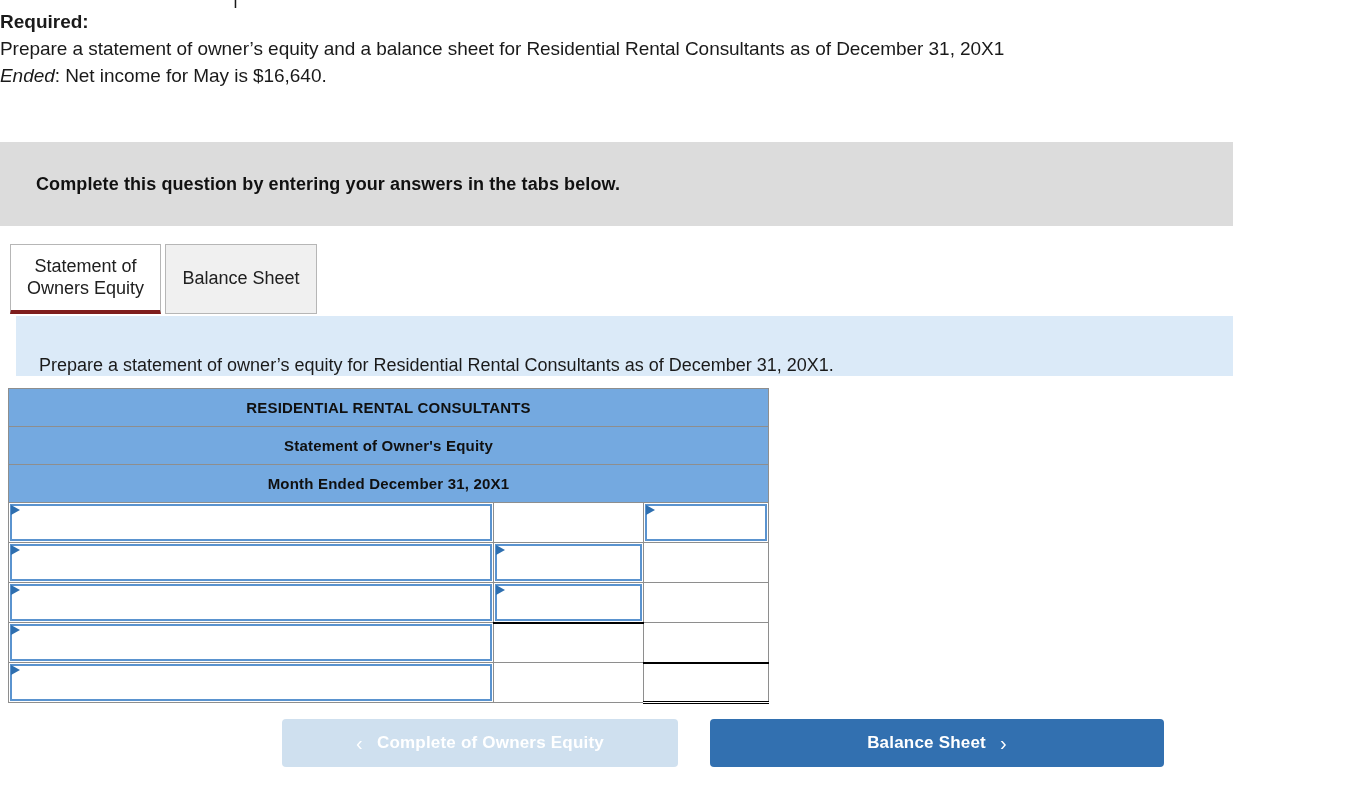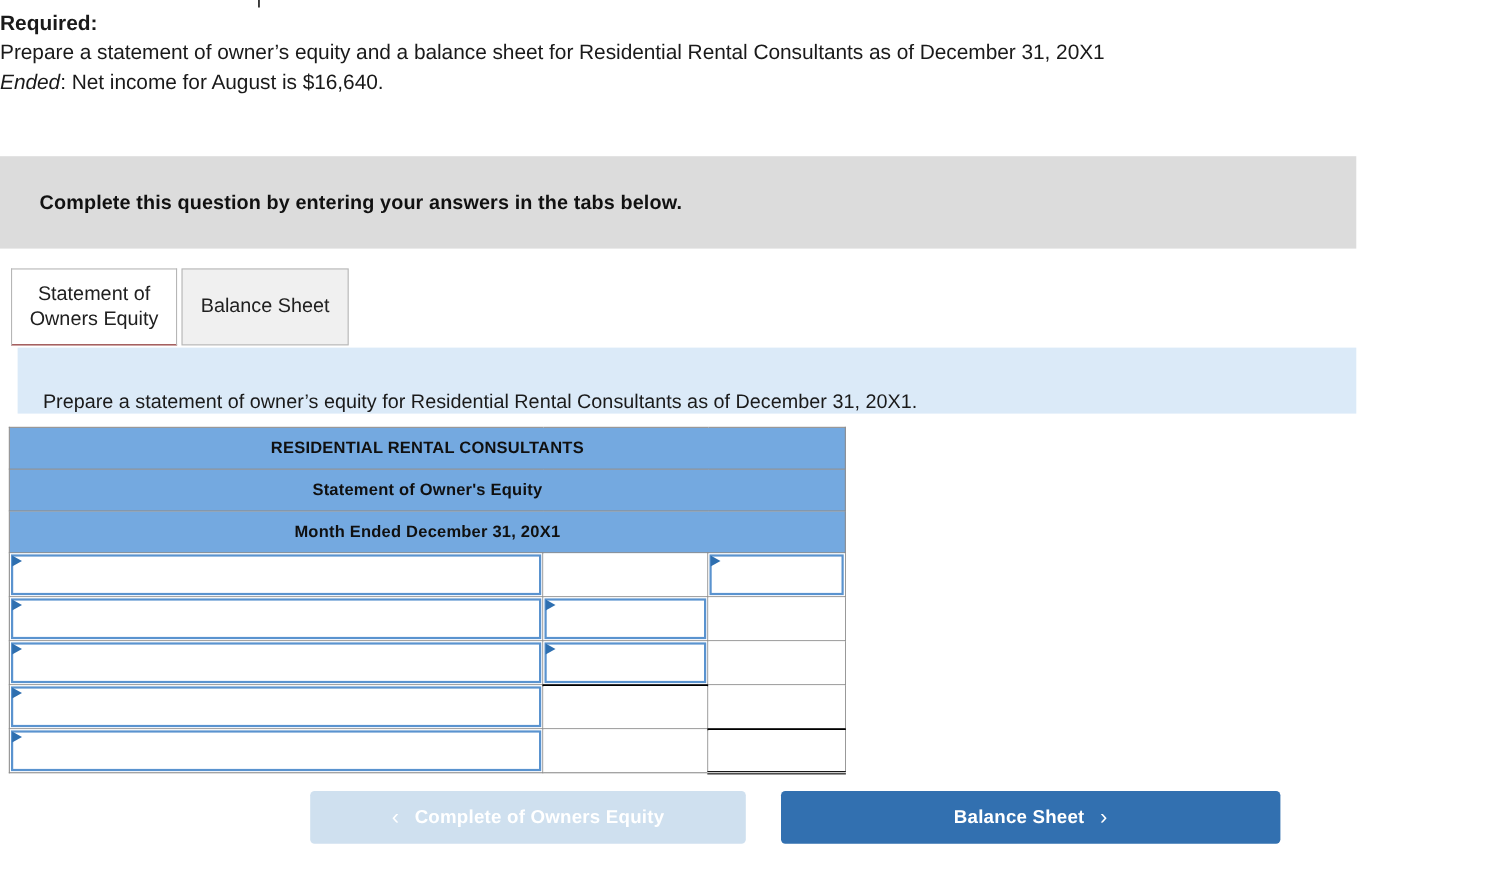--- a/index.html
+++ b/index.html
@@ -92,21 +92,21 @@
     justify-content: center;
     text-align: center;
     line-height: 1.2;
     cursor: pointer;
     padding: 0 8px;
   }
   .tab.active {
     left: 10px;
     width: 151px;
     background: #ffffff;
-    border-bottom: 1px solid #7f1d1d;
+    border-bottom: 4px solid #7f1d1d;
     z-index: 3;
   }
   .tab.inactive {
     left: 165px;
     width: 152px;
     background: #f0f0f0;
     z-index: 2;
   }
 
   
@@ -232,21 +232,21 @@
 </head>
 <body>
 
 <div id="page">
 
   <div class="clip-frag">|</div>
 
   <div class="required-block">
     <p class="req-label">Required:</p>
     <p class="req-line">Prepare a statement of owner’s equity and a balance sheet for Residential Rental Consultants as of December 31, 20X1</p>
-    <p class="req-line"><span class="req-hint-em">Ended</span><span>: </span><span>Net income for August is $16,640.</span></p>
+    <p class="req-line"><span class="req-hint-em">Ended</span><span>: </span><span>Net income for May is $16,640.</span></p>
   </div>
 
   <div class="gray-banner">
     <span class="gray-banner-text">Complete this question by entering your answers in the tabs below.</span>
   </div>
 
   <div class="tabstrip">
     <div class="tab active">
       <span><span>Statement of</span><br><span>Owners Equity</span></span>
     </div>

